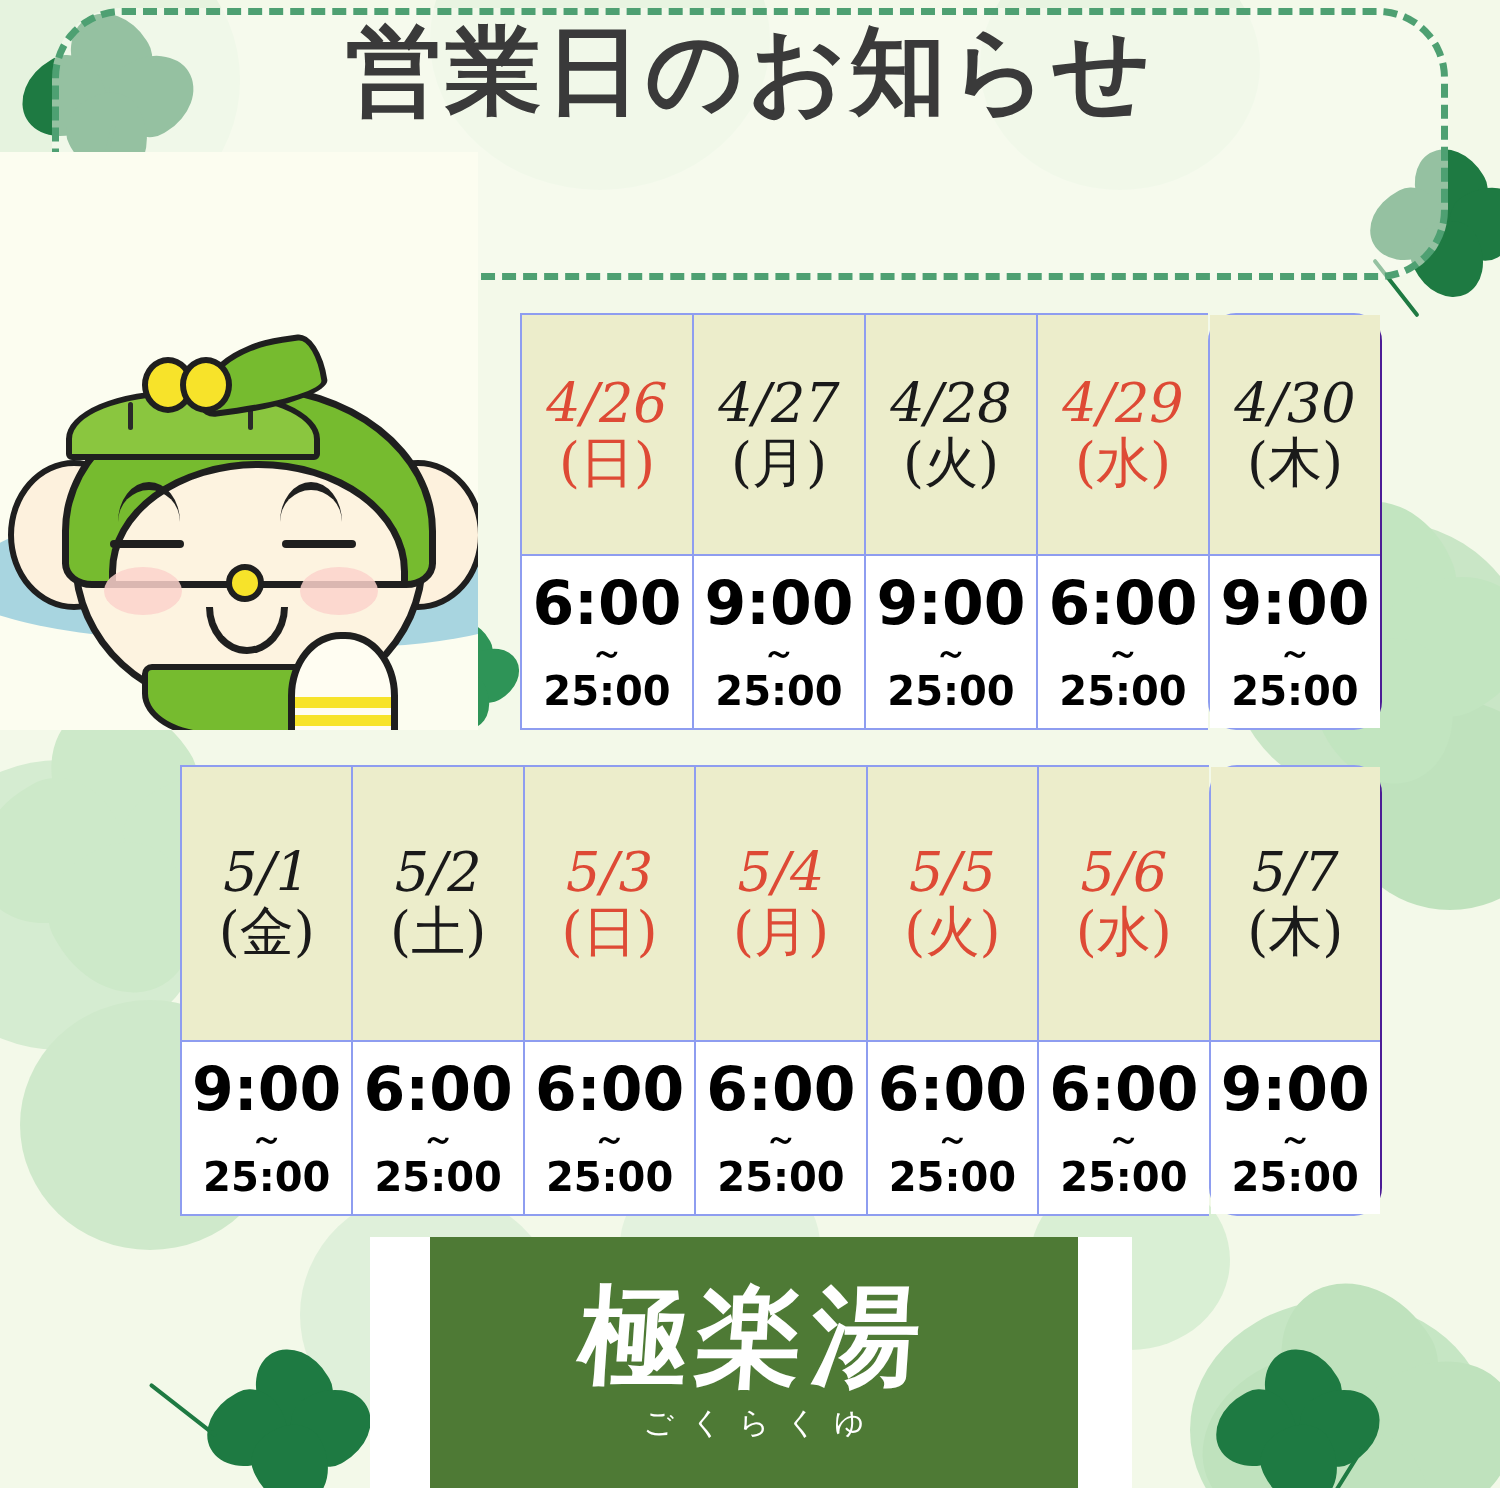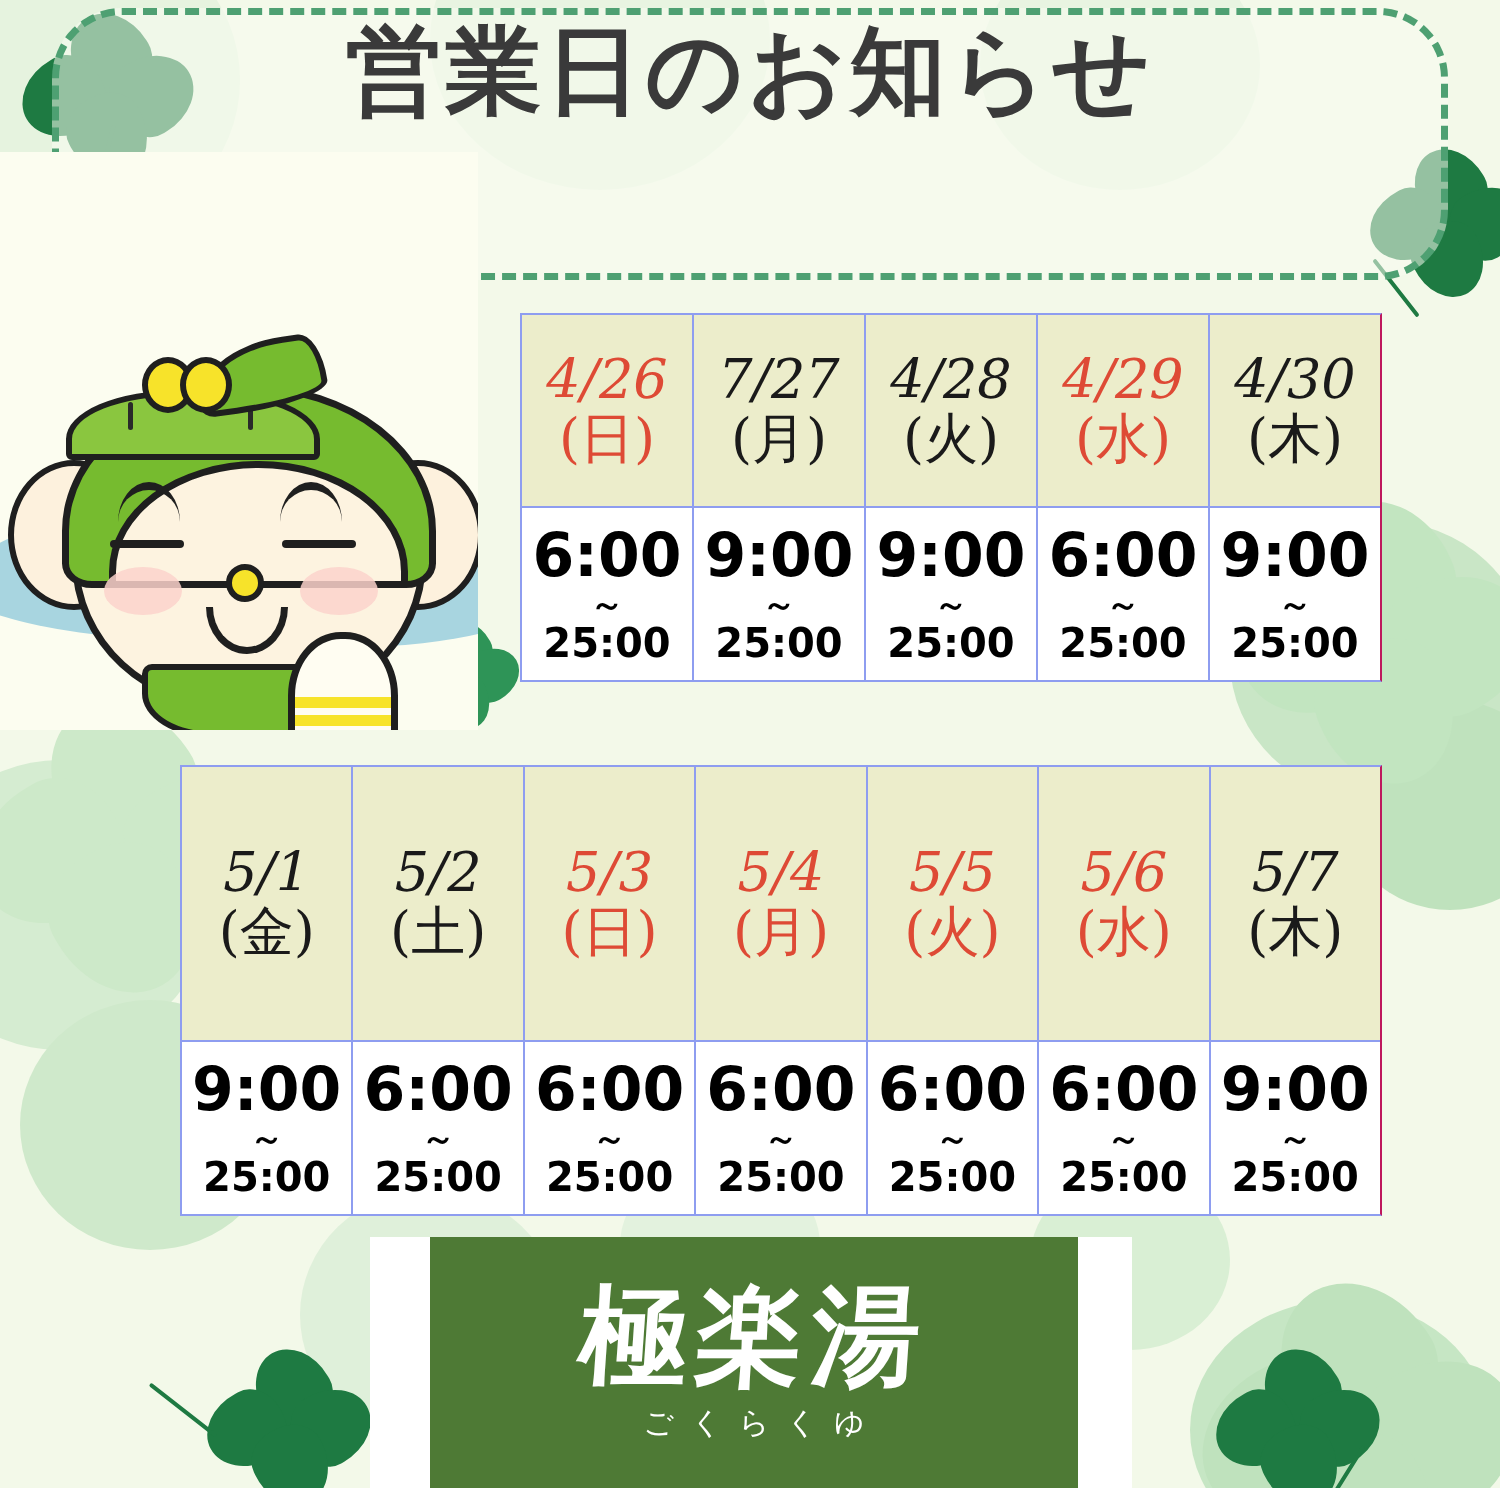--- a/index.html
+++ b/index.html
@@ -286,33 +286,33 @@
   #table-gw1 { left: 520px; top: 313px; width: 862px; }
   #table-gw2 { left: 180px; top: 765px; width: 1202px; justify-content: center; }
   .col {
     flex: 1 1 0;
     display: flex;
     flex-direction: column;
     box-sizing: border-box;
     border: 2px solid #8e9df0;
     border-right: none;
   }
-  .col:last-child { border-right: 2px solid #be185d; }
+  .col:last-child { border-right: 2px solid #4c1d95; border-radius: 28px; }
   .cell-date {
     background: #ecedcb;
     box-sizing: border-box;
     display: flex;
     flex-direction: column;
     align-items: center;
     justify-content: center;
     border-bottom: 2px solid #8e9df0;
     font-family: "DejaVu Serif", "Liberation Serif", serif;
     color: #1a1a1a;
   }
-  #table-gw1 .cell-date { height: 193px; }
+  #table-gw1 .cell-date { height: 241px; }
   #table-gw2 .cell-date { height: 275px; }
   .cell-date.holiday { color: #de4a35; }
   .d-num {
     font-size: 54px;
     line-height: 1.08;
     font-style: italic;
     font-weight: 400;
   }
   .d-dow {
     font-size: 54px;
@@ -495,21 +495,21 @@
       <div class="d-dow">(日)</div>
     </div>
     <div class="cell-hours">
       <div class="h-open">6:00</div>
       <div class="h-sep">～</div>
       <div class="h-close">25:00</div>
     </div>
   </div>
   <div class="col">
     <div class="cell-date">
-      <div class="d-num">7/27</div>
+      <div class="d-num">4/27</div>
       <div class="d-dow">(月)</div>
     </div>
     <div class="cell-hours">
       <div class="h-open">9:00</div>
       <div class="h-sep">～</div>
       <div class="h-close">25:00</div>
     </div>
   </div>
   <div class="col">
     <div class="cell-date">

